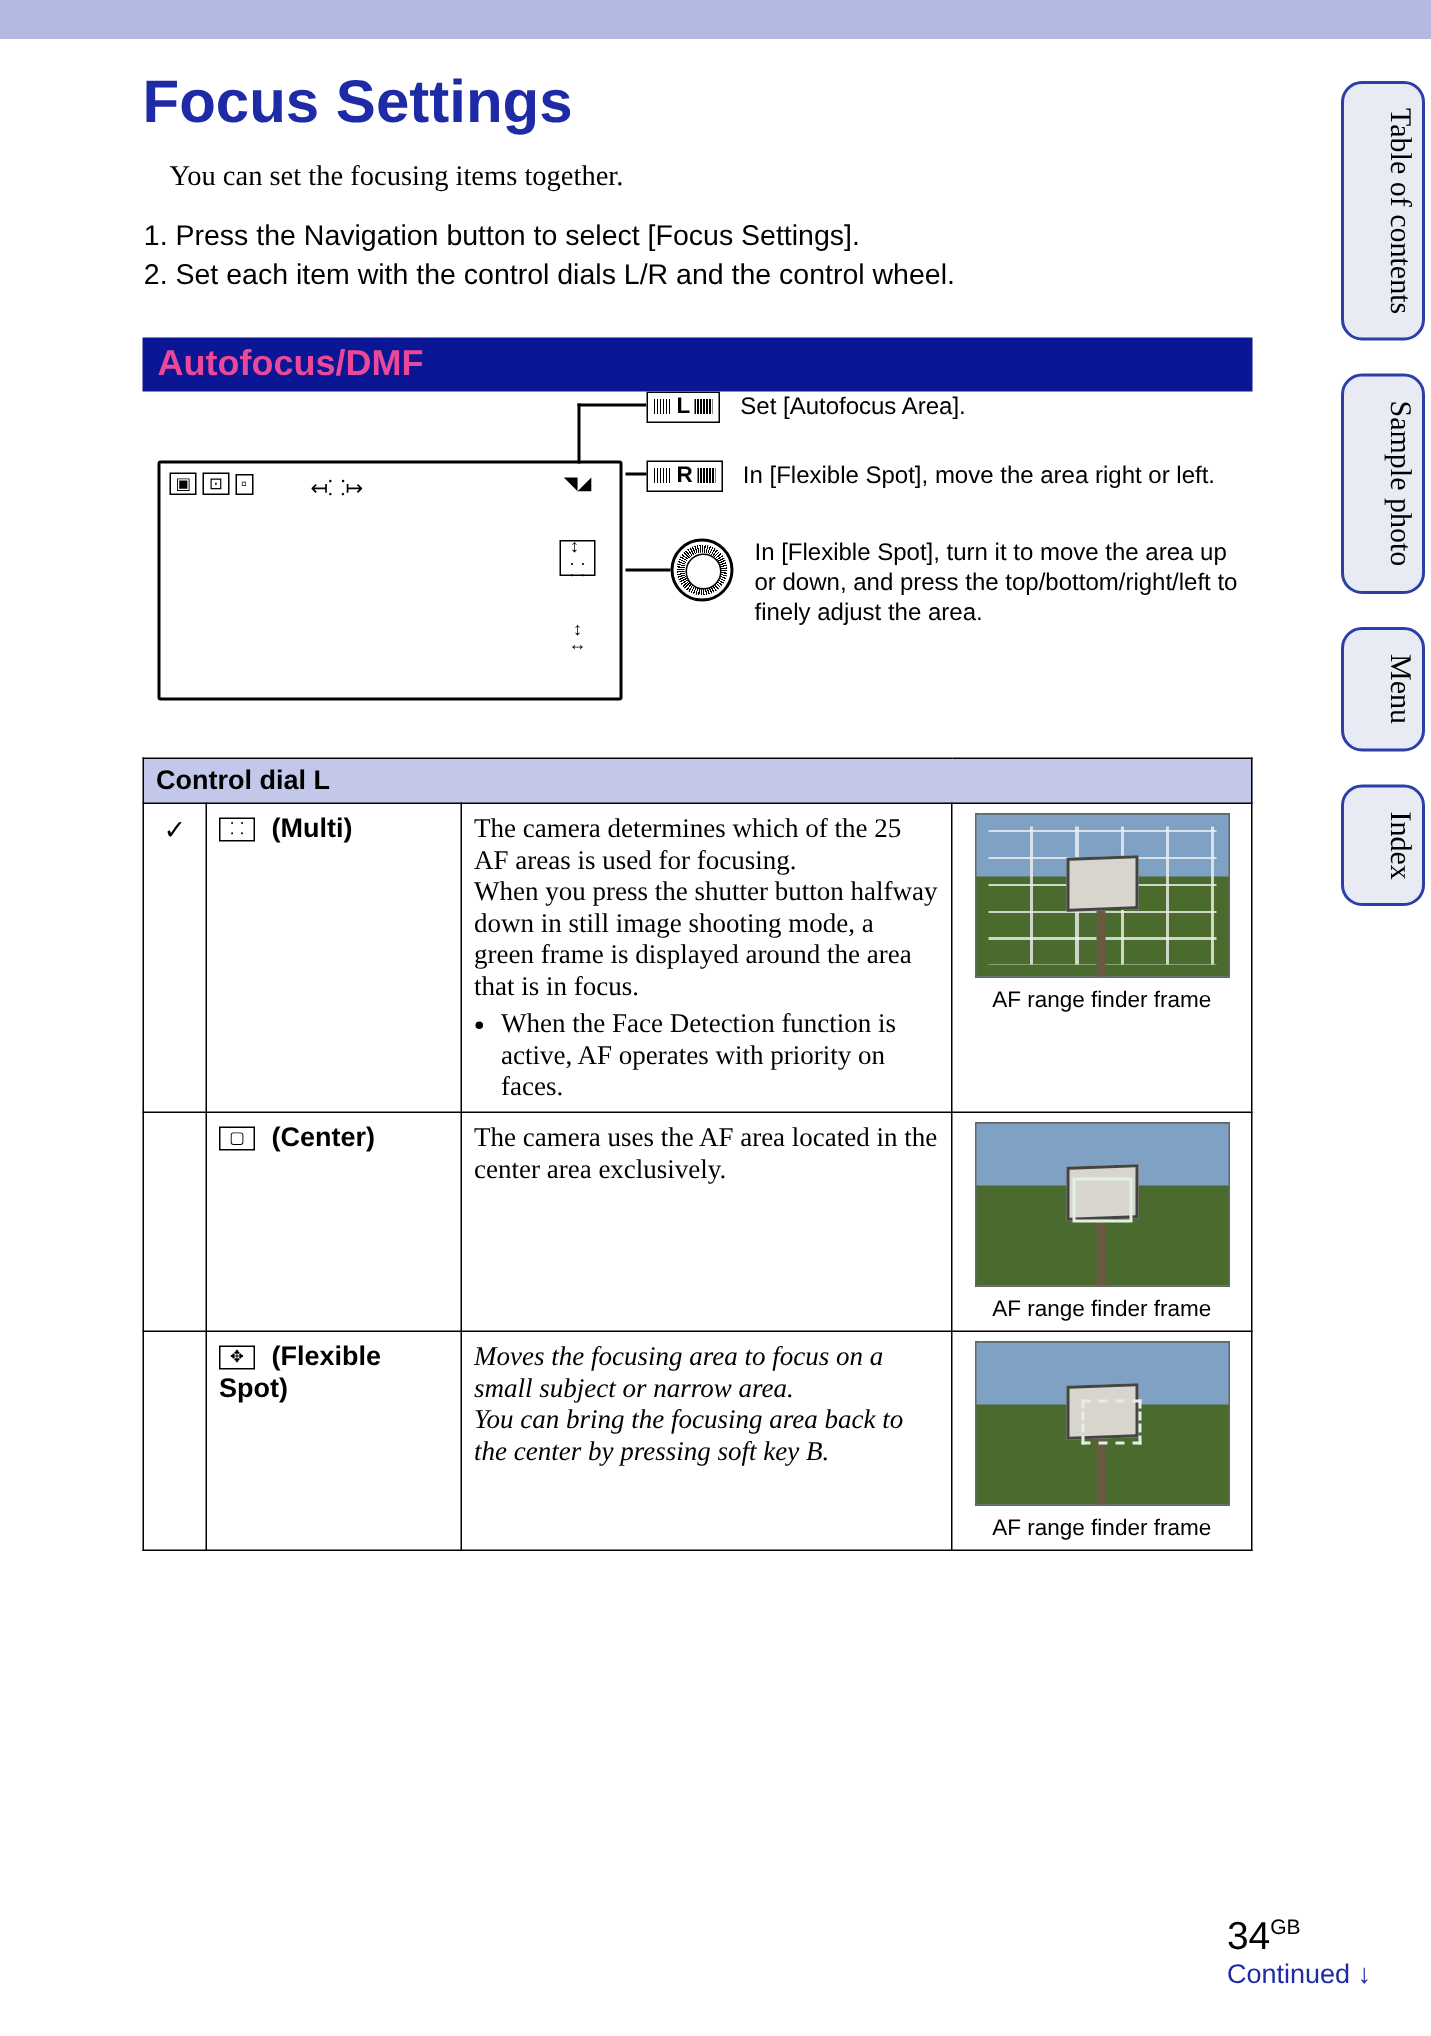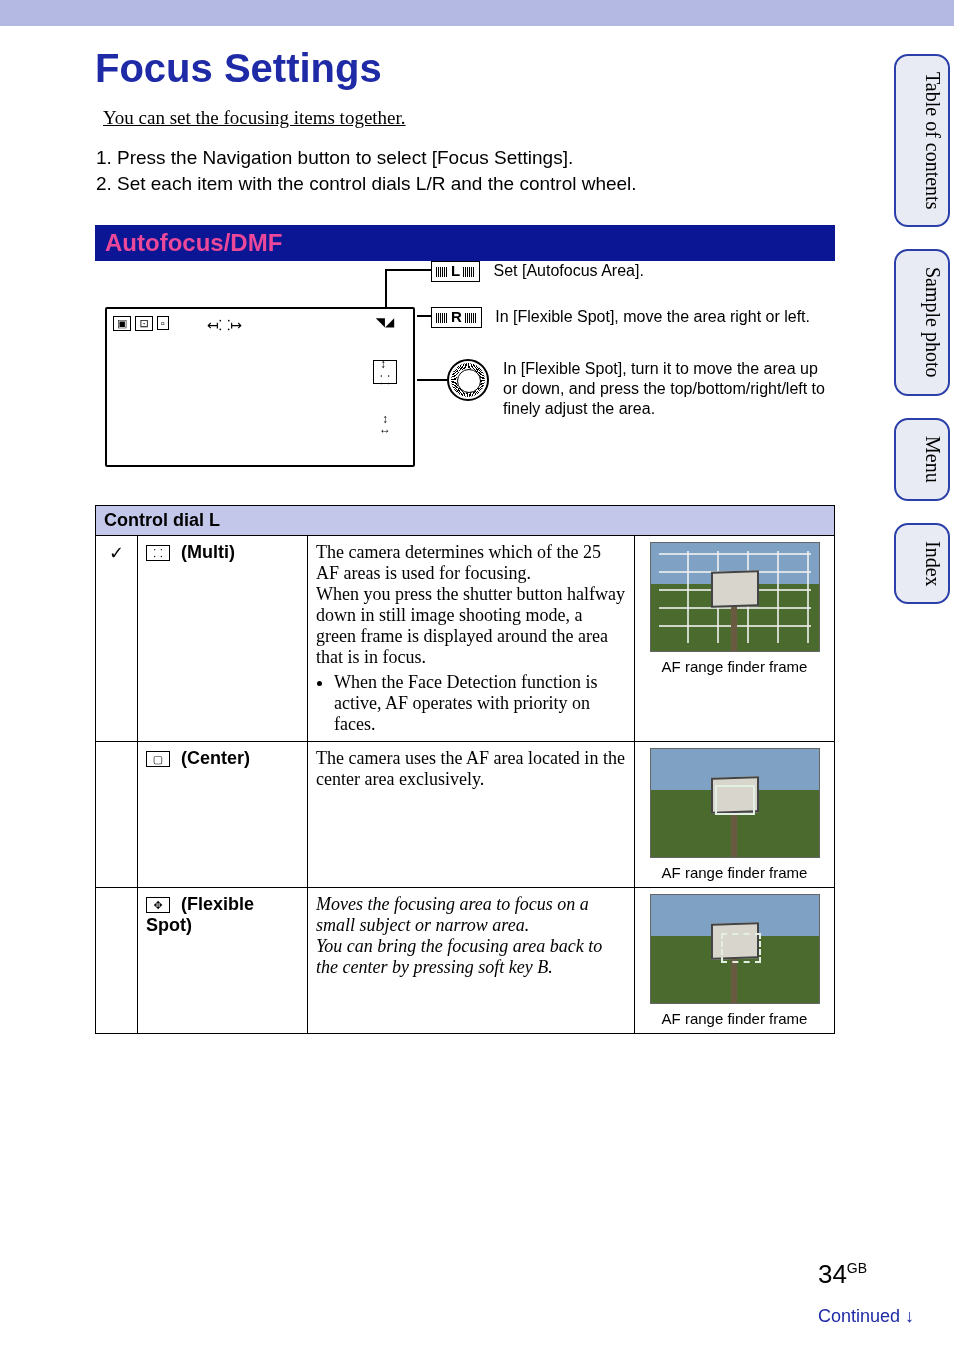--- a/index.html
+++ b/index.html
@@ -26,22 +26,21 @@
   }
   h1.title {
     font-family: Arial, Helvetica, sans-serif;
     color: #1e2aa6;
     font-size: 40px;
     font-weight: bold;
     margin: 20px 0 16px 0;
   }
   .intro {
     font-size: 19px;
-    margin: 0 0 18px 8px;
-    text-decoration: underline;
+    margin: 0 0 18px 18px;
   }
   ol.steps {
     font-family: Arial, Helvetica, sans-serif;
     font-size: 19px;
     padding-left: 22px;
     margin: 0 0 30px 0;
   }
   ol.steps li { margin: 4px 0; }
   .section-bar {
     background: #0b1694;
@@ -280,21 +279,21 @@
   }
   .page-num {
     font-family: Arial, Helvetica, sans-serif;
     font-size: 26px;
   }
   .page-num sup { font-size: 14px; vertical-align: super;}
   .continued {
     font-family: Arial, Helvetica, sans-serif;
     color: #1e2aa6;
     font-size: 18px;
-    margin-top: 16px;
+    margin-top: 0;
   }
 </style>
 </head>
 <body>
 
 <div class="top-strip"></div>
 
 <div class="page">
 
   <h1 class="title">Focus Settings</h1>

